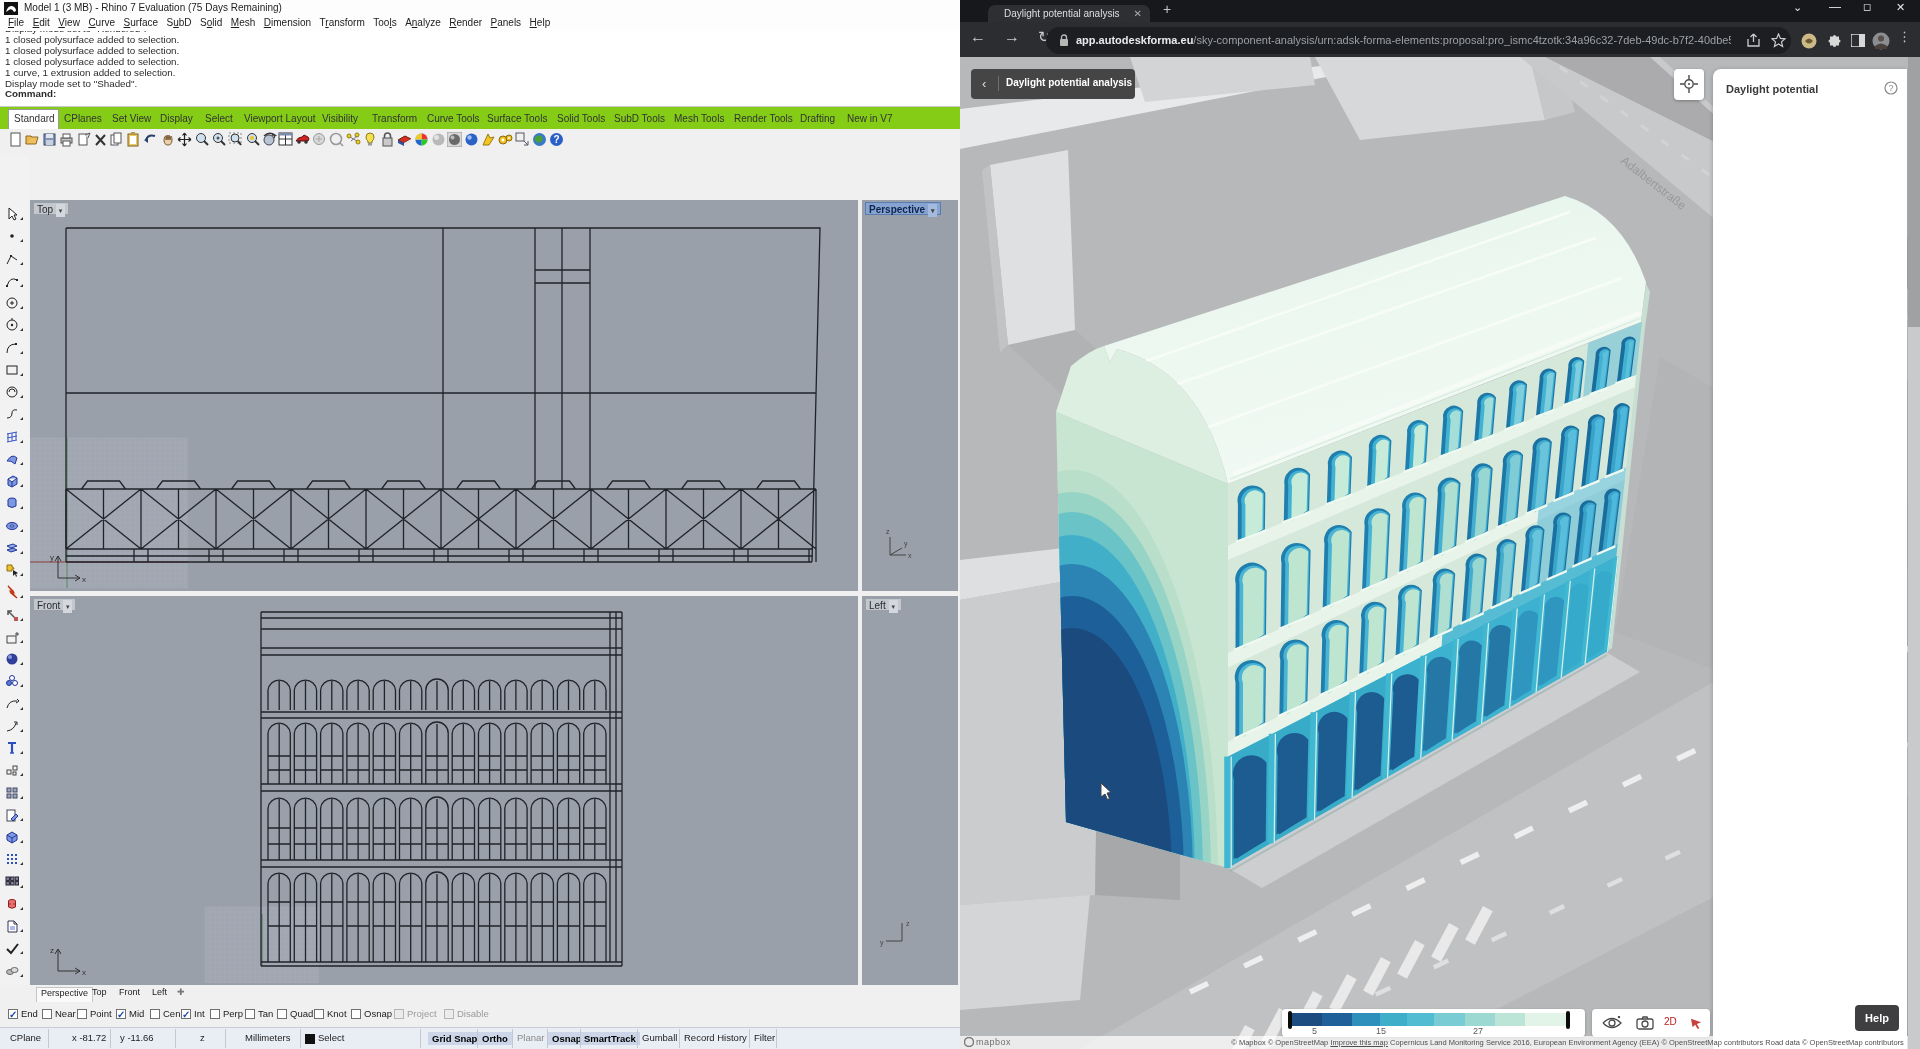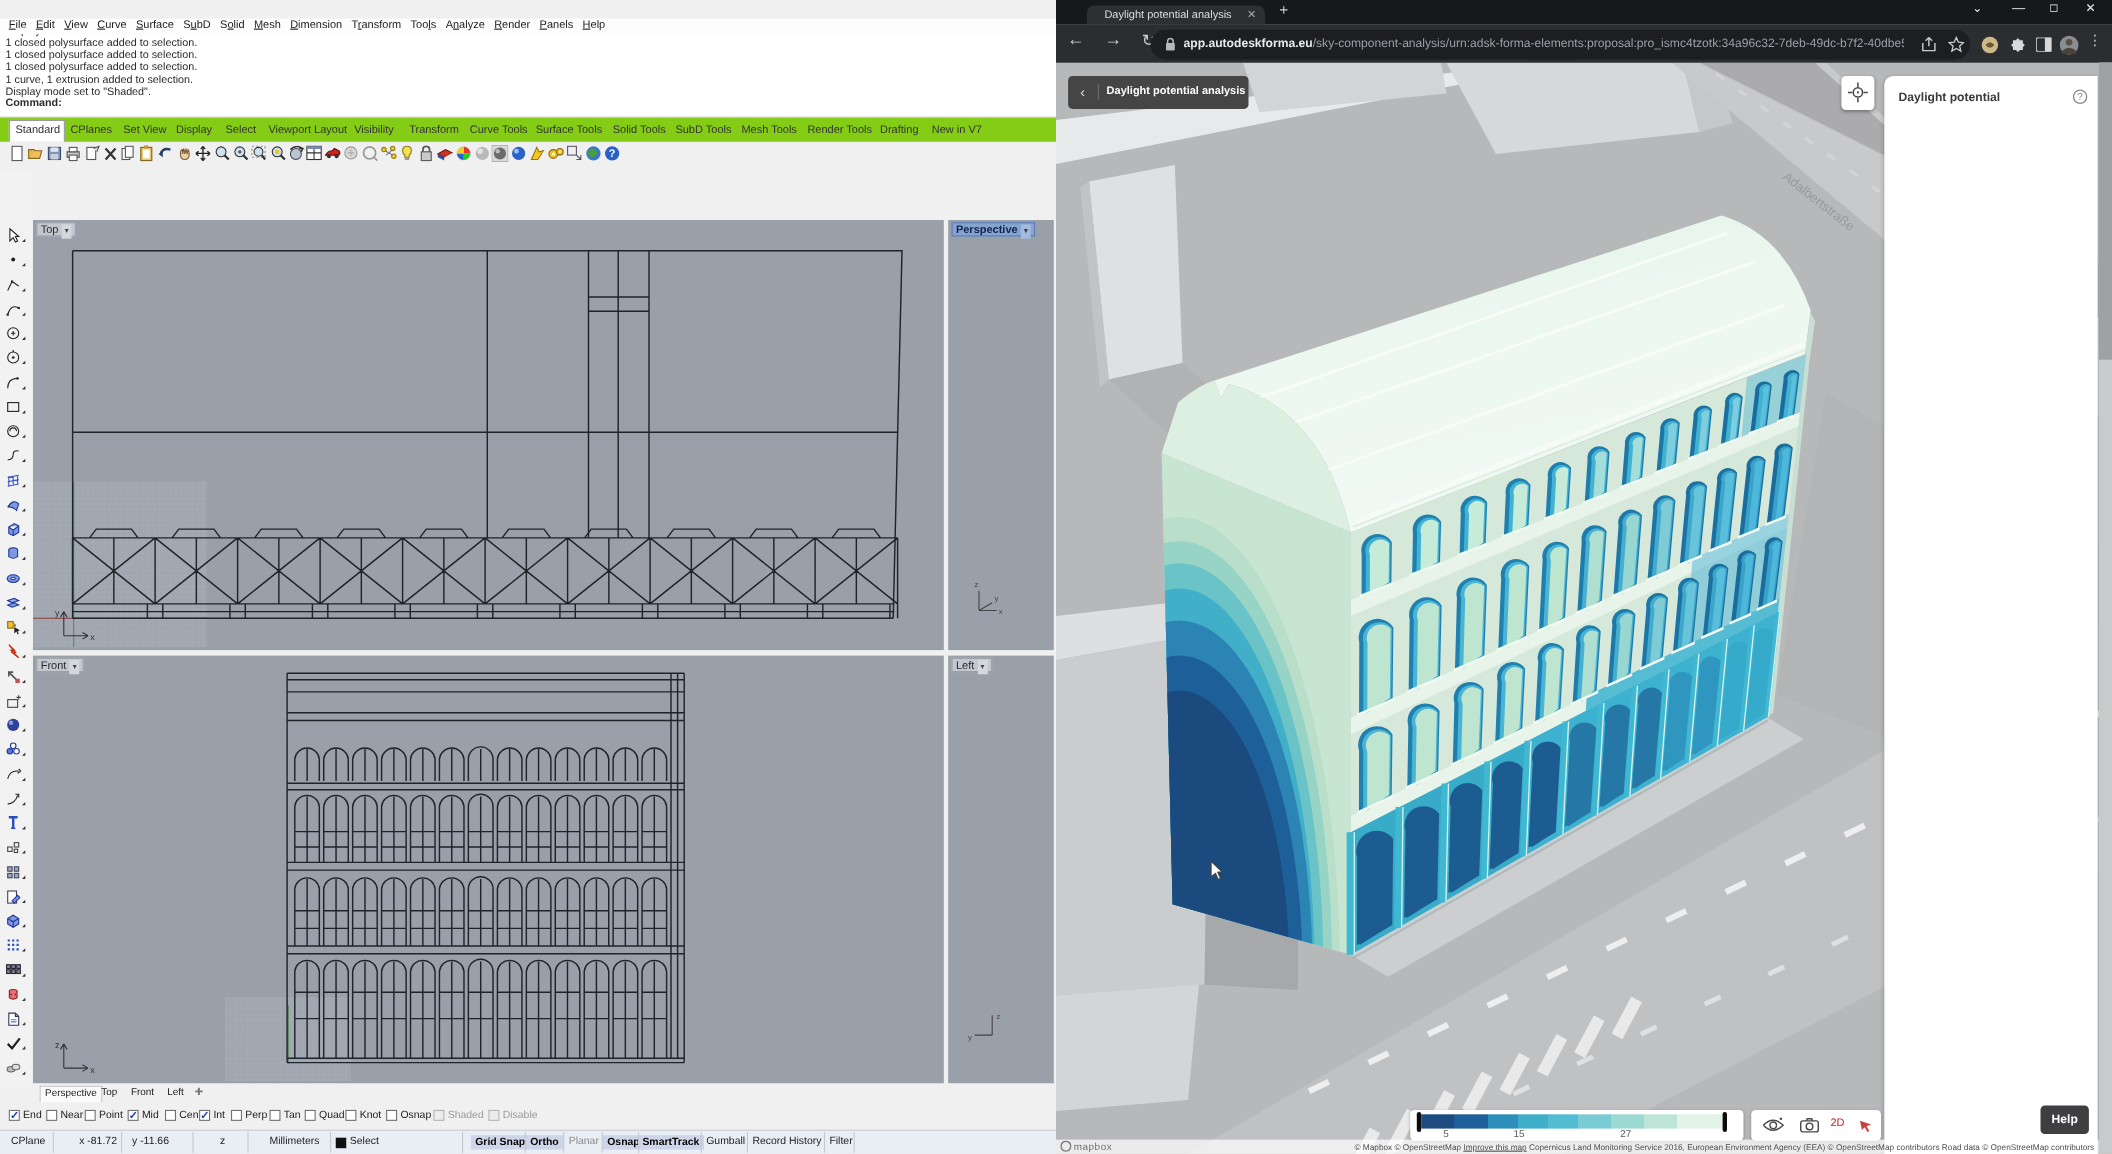--- a/index.html
+++ b/index.html
@@ -40,20 +40,27 @@
 #fxhair{position:absolute;left:714px;top:12px;width:30px;height:31px;background:#fff;border-radius:4px;box-shadow:0 1px 3px rgba(0,0,0,.3)}
 #legend{position:absolute;left:322px;top:952px;width:303px;height:28px;background:#fff;border-radius:4px;box-shadow:0 1px 3px rgba(0,0,0,.25)}
 #vctrl{position:absolute;left:632px;top:952px;width:118px;height:28px;background:#fff;border-radius:4px;box-shadow:0 1px 3px rgba(0,0,0,.25)}
 #helpb{position:absolute;left:895px;top:948px;width:44px;height:26px;background:#3f3f41;border-radius:4px;color:#fff;font-size:11px;font-weight:bold;text-align:center;line-height:26px}
 #attrib{position:absolute;left:0;top:979px;width:948px;height:13px;background:rgba(255,255,255,.72);font-size:7.5px;color:#4f4f4f;line-height:13px;text-align:right;white-space:nowrap}
 #scrollst{position:absolute;left:948px;top:57px;width:12px;height:992px;background:#c9cacc}
 </style></head><body>
 <div id="page">
 
 <div id="rhino">
+<div id="rtitle">
+        <svg class="abs" style="left:4px;top:2px" width="14" height="13">
+          <rect x="0" y="0" width="14" height="13" fill="#111"></rect>
+          <path d="M2 10 Q4 3 8 4 Q12 5 12 9 L10 10 Q8 6 5 8 Z" fill="#fff"></path>
+        </svg>
+        <span style="position:absolute;left:24px;top:2px">Model 1 (3 MB) - Rhino 7 Evaluation (75 Days Remaining)</span>
+      </div>
 <div id="rmenu"><span style="margin-left:8px"><u>F</u>ile</span><span><u>E</u>dit</span><span><u>V</u>iew</span><span><u>C</u>urve</span><span><u>S</u>urface</span><span>S<u>u</u>bD</span><span>S<u>o</u>lid</span><span><u>M</u>esh</span><span><u>D</u>imension</span><span>T<u>r</u>ansform</span><span>Too<u>l</u>s</span><span>A<u>n</u>alyze</span><span><u>R</u>ender</span><span><u>P</u>anels</span><span><u>H</u>elp</span></div>
 <div id="rcmd">
         <div style="margin-top:-7px;margin-left:5px">Display mode set to "Rendered".<br>1 closed polysurface added to selection.<br>1 closed polysurface added to selection.<br>1 closed polysurface added to selection.<br>1 curve, 1 extrusion added to selection.<br>Display mode set to "Shaded".<br><b>Command:</b></div>
       </div>
 
 <div id="rtabs">
         <div style="position:absolute;left:8px;top:2px;width:51px;height:20px;background:#fff;border:1px solid #9a9a9a;border-bottom:none"></div>
         <span style="left:14px">Standard</span>
         <span style="left:64px">CPlanes</span>
         <span style="left:112px">Set View</span>
@@ -495,21 +502,21 @@
         <div class="oscb" style="left:314px">
           <div class="cb"></div>
           <span style="">Knot</span>
         </div>
         <div class="oscb" style="left:351px">
           <div class="cb"></div>
           <span style="">Osnap</span>
         </div>
         <div class="oscb" style="left:394px">
           <div class="cb cbg"></div>
-          <span style="color:#9a9a9a">Shaded</span>
+          <span style="color:#9a9a9a">Project</span>
         </div>
         <div class="oscb" style="left:444px">
           <div class="cb cbg"></div>
           <span style="color:#9a9a9a">Disable</span>
         </div>
       </div>
 <div id="rstatus">
         <span class="stxt" style="left:10px;">CPlane</span>
         <span class="stxt" style="left:72px;text-align:right;">x -81.72</span>
         <span class="stxt" style="left:120px;">y -11.66</span>

